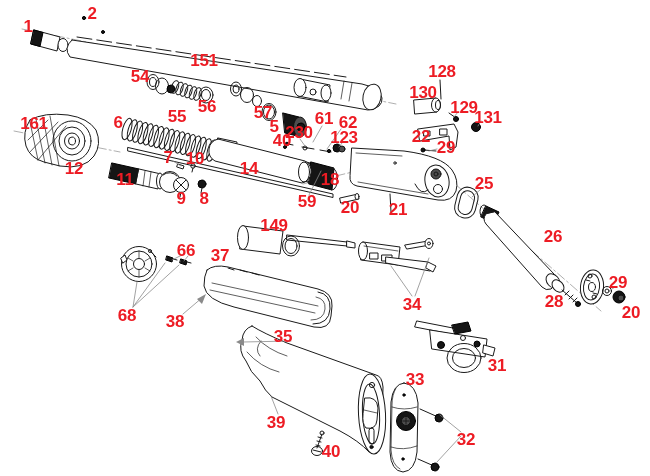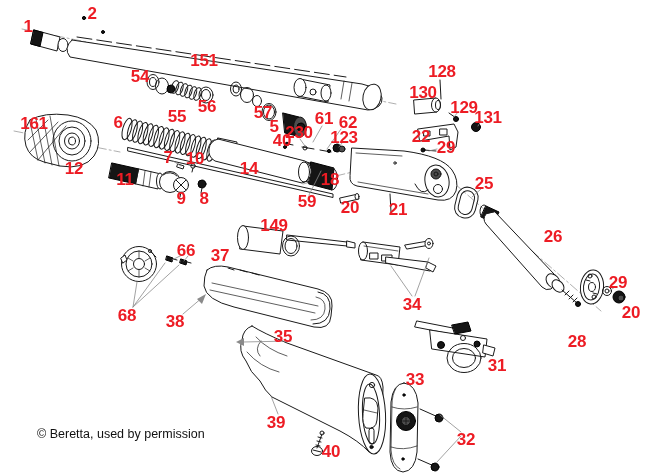--- a/index.html
+++ b/index.html
@@ -356,32 +356,31 @@
       <span class="part-label" style="left: 350px; top: 207px;">20</span>
       <span class="part-label" style="left: 398px; top: 209px;">21</span>
       <span class="part-label" style="left: 442px; top: 71px;">128</span>
       <span class="part-label" style="left: 423px; top: 92px;">130</span>
       <span class="part-label" style="left: 464px; top: 107px;">129</span>
       <span class="part-label" style="left: 421px; top: 136px;">22</span>
       <span class="part-label" style="left: 488px; top: 117px;">131</span>
       <span class="part-label" style="left: 446px; top: 147px;">29</span>
       <span class="part-label" style="left: 484px; top: 183px;">25</span>
       <span class="part-label" style="left: 553px; top: 236px;">26</span>
-      <span class="part-label" style="left: 577px; top: 301px; margin-top: 40px;">28</span>
+      <span class="part-label" style="left: 554px; top: 301px;">28</span>
       <span class="part-label" style="left: 618px; top: 282px;">29</span>
       <span class="part-label" style="left: 631px; top: 312px;">20</span>
       <span class="part-label" style="left: 274px; top: 225px;">149</span>
       <span class="part-label" style="left: 186px; top: 250px;">66</span>
       <span class="part-label" style="left: 220px; top: 255px;">37</span>
       <span class="part-label" style="left: 127px; top: 315px;">68</span>
       <span class="part-label" style="left: 175px; top: 321px;">38</span>
       <span class="part-label" style="left: 412px; top: 304px;">34</span>
       <span class="part-label" style="left: 283px; top: 336px;">35</span>
       <span class="part-label" style="left: 276px; top: 422px;">39</span>
       <span class="part-label" style="left: 331px; top: 451px; text-align: right;">40</span>
       <span class="part-label" style="left: 415px; top: 379px;">33</span>
       <span class="part-label" style="left: 466px; top: 439px;">32</span>
       <span class="part-label" style="left: 497px; top: 365px;">31</span>
     </div>
 
-<div class="copyright">© Beretta, used by permission</div>
 
 </div>
 
 </body></html>

